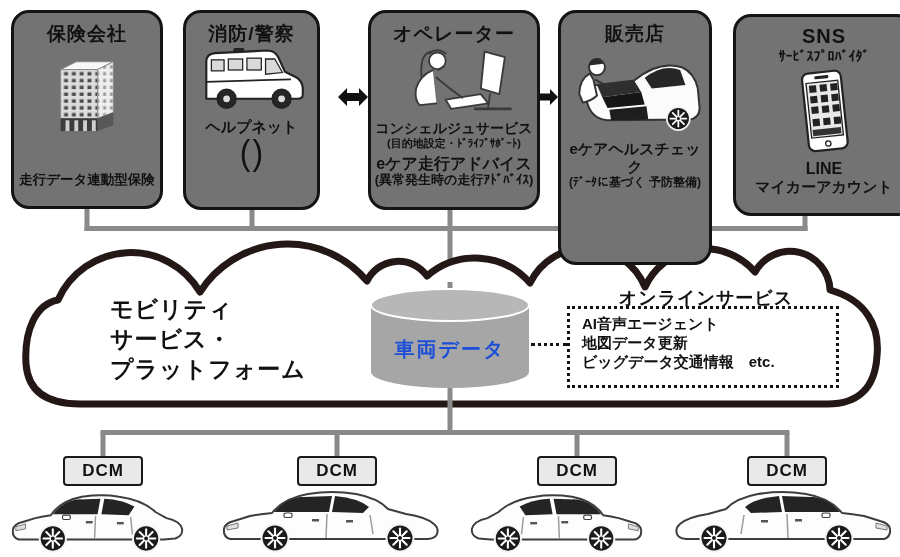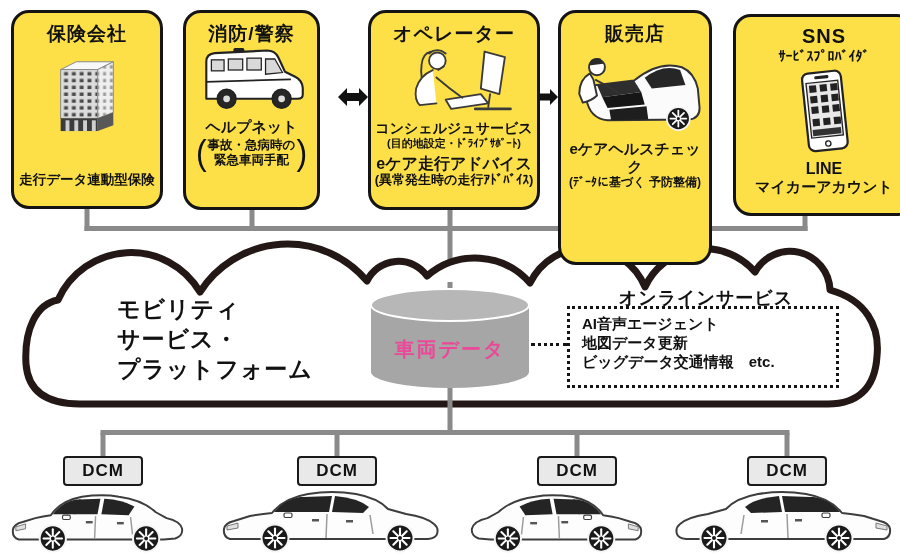--- a/index.html
+++ b/index.html
@@ -1,35 +1,35 @@
 <!DOCTYPE html>
 <html><head>
 <meta charset="utf-8">
 <style>
   html,body{margin:0;padding:0;background:#fff;}
   body{font-family:"Liberation Sans","DejaVu Sans",sans-serif;color:#111;}
   #stage{position:relative;width:900px;height:557px;background:#fff;overflow:hidden;}
   .layer{position:absolute;left:0;top:0;width:900px;height:557px;pointer-events:none;}
 
   
-  .pbox{position:absolute;box-sizing:border-box;background:#fde047;border:3.5px solid #141414;
+  .pbox{position:absolute;box-sizing:border-box;background:#737373;border:3.5px solid #141414;
         border-radius:18px;display:flex;flex-direction:column;align-items:center;
         text-align:center;padding:4px 3px;}
   .ptitle{font-size:19px;font-weight:700;letter-spacing:1px;margin-top:6px;line-height:1.15;}
   .svc{font-weight:700;line-height:1.2;}
   .note{font-weight:700;line-height:1.15;}
   .bracketrow{display:flex;align-items:center;justify-content:center;margin-top:1px;}
   .bparen{font-size:32px;font-weight:400;line-height:1;transform:scaleY(1.1);padding:0 1px;}
   .blines{font-size:12.5px;font-weight:700;line-height:15px;}
 
   
   .platform-label{position:absolute;left:110px;top:294px;font-size:23px;font-weight:700;
-        line-height:30px;letter-spacing:1px;text-align:left;margin-left:7px;}
+        line-height:30px;letter-spacing:1px;text-align:left;}
   .cyl-label{position:absolute;left:371px;top:336px;width:158px;text-align:center;
-        font-size:20px;font-weight:700;color:#ec4899;letter-spacing:2px;}
+        font-size:20px;font-weight:700;color:#1d4ed8;letter-spacing:2px;}
   .online-title{position:absolute;left:570px;top:278px;width:272px;text-align:center;
         font-size:18px;font-weight:700;letter-spacing:1px;margin-top:8px;}
   .online-box{position:absolute;left:567px;top:306px;width:272px;height:82px;box-sizing:border-box;
         border:3px dotted #141414;padding:5px 0 0 12px;}
   .online-item{font-size:15px;font-weight:700;line-height:19px;white-space:pre;}
   .dotted-link{position:absolute;left:531px;top:343px;width:36px;border-top:3px dotted #141414;}
 
   
   .dcm{position:absolute;width:80px;height:30px;box-sizing:border-box;background:#e9e9e9;
        border:2.5px solid #1a1a1a;border-radius:4px;display:flex;align-items:center;
@@ -162,24 +162,20 @@
       <rect x="60" y="12" width="17" height="14" fill="#d9d9d9" stroke="#222" stroke-width="1.5"></rect>
       <line x1="12" y1="40" x2="112" y2="37" stroke="#222" stroke-width="2"></line>
       <circle cx="36" cy="60" r="11" fill="#262626" stroke="#222" stroke-width="2"></circle>
       <circle cx="36" cy="60" r="4" fill="#ddd"></circle>
       <circle cx="101" cy="60" r="11" fill="#262626" stroke="#222" stroke-width="2"></circle>
       <circle cx="101" cy="60" r="4" fill="#ddd"></circle>
     </svg>
     <div class="svc" style="font-size:15px;margin-top:4px">ヘルプネット</div>
     <div class="bracketrow">
       <span class="bparen">(</span>
-      <span class="blines">
-        <span>事故・急病時の</span><br>
-        <span>緊急車両手配</span>
-      </span>
       <span class="bparen">)</span>
     </div>
   </div>
 
   <div class="pbox" style="left:368px;top:10px;width:172px;height:200px">
     <div class="ptitle">オペレーター</div>
     <svg width="146" height="74" viewBox="0 0 150 80" style="margin-top:1px">
       <g fill="none" stroke="#3a3a3a" stroke-width="2" stroke-linecap="round" stroke-linejoin="round">
         <path d="M108,6 L130,12 L124,52 L104,46 Z" fill="#fff"></path>
         <path d="M114,52 L112,66"></path>

